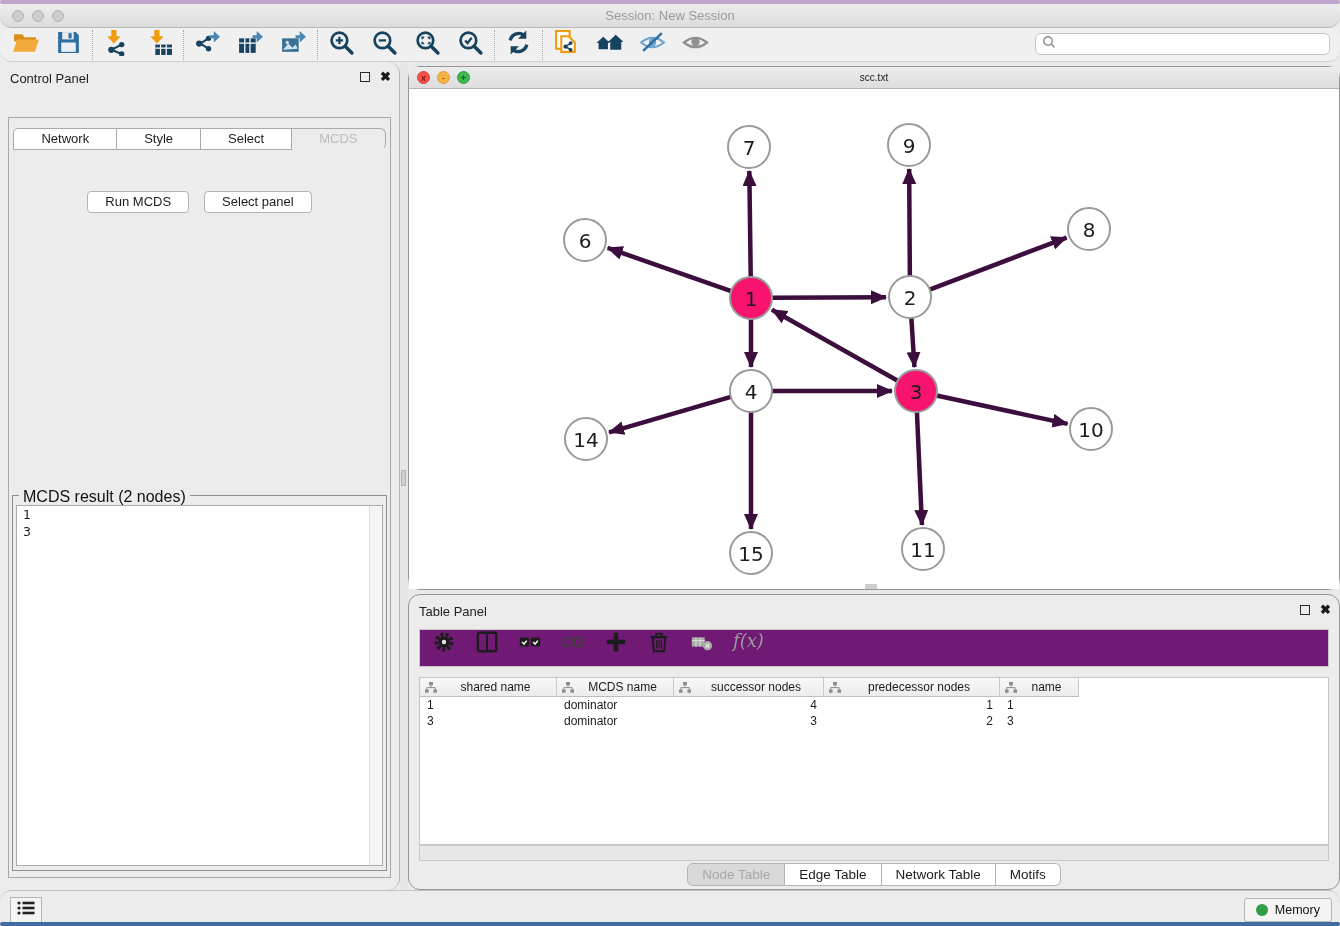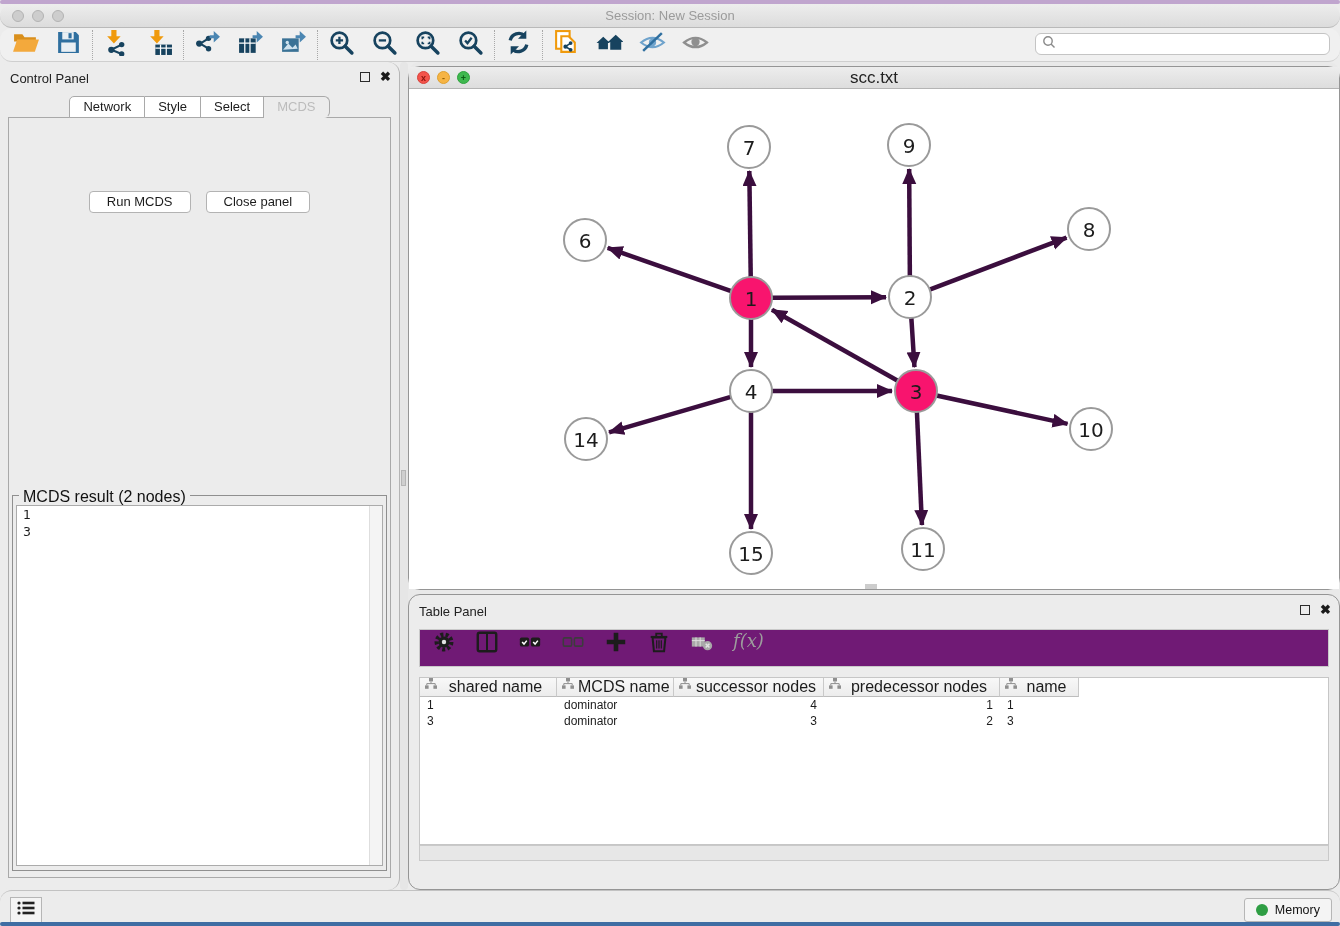--- a/index.html
+++ b/index.html
@@ -34,22 +34,22 @@
   #search-box input { border:none; outline:none; flex:1; height:18px; font-size:12px; background:transparent; }
 
   
   #control-panel { left:0; top:62px; width:400px; height:828px; background:#ececec;
     border-right:1px solid #b4b4b4; }
   .panel-title { position:absolute; left:10px; top:9px; font-size:13px; color:#222; }
   .panel-icons { position:absolute; right:8px; top:9px; display:flex; gap:10px; align-items:center; }
   .ico-float { width:10px; height:10px; border:1.6px solid #2b2b2b; background:transparent; }
   .ico-close { font-size:13px; font-weight:bold; color:#1a1a1a; line-height:12px; }
   #cp-tabs { position:absolute; top:34px; left:0; right:0; display:flex; justify-content:center; z-index:2; }
-  .cp-tab { height:22px; line-height:20px; padding:0 13px; font-size:13px; background:#fff;
-    border:1px solid #a9a9a9; border-left:none; }
+  .cp-tab { height:22px; line-height:20px; padding:0 27px; font-size:13px; background:#fff;
+    border:1px solid #a9a9a9; border-left:none;margin-top:32px; }
   .cp-tab:first-child { border-left:1px solid #a9a9a9; border-radius:5px 0 0 0; }
   .cp-tab.last { border-radius:0 6px 6px 0; }
   .cp-tab.active { background:#ececec; color:#bcbcbc; border-bottom-color:#ececec; }
   #cp-body { position:absolute; left:8px; right:8px; top:55px; bottom:12px;
     border:1px solid #a9a9a9; background:#ececec; }
   #opt-label { position:absolute; top:20px; left:0; right:0; text-align:center; font-size:13px; }
   #criterion { position:absolute; top:40px; left:36px; right:38px; height:22px; background:#fff;
     border:1px solid #b3b3b3; border-radius:4px; display:flex; align-items:center;
     padding:0 6px 0 9px; font-size:13px; }
   #criterion .spacer { flex:1; }
@@ -78,37 +78,37 @@
   #net-win { left:408px; top:66px; width:932px; height:524px; border:1px solid #959595;
     background:#fff; }
   #nw-titlebar { position:absolute; left:0; top:0; right:0; height:22px;
     background:linear-gradient(#ededed,#dddddd); border-bottom:1px solid #b4b4b4; }
   .nw-lights { position:absolute; left:8px; top:4px; display:flex; gap:7px; }
   .nw-light { width:13px; height:13px; border-radius:50%; font-size:9px; font-weight:bold;
     text-align:center; line-height:13px; }
   .nw-red { background:#f3534b; border:1px solid #d8423b; color:#8c130d; }
   .nw-yellow { background:#f6b444; border:1px solid #dfa02f; color:#945f00; }
   .nw-green { background:#3fb84f; border:1px solid #2fa33e; color:#0d5f16; }
-  #nw-title { width:100%; text-align:center; line-height:21px; font-size:17px; color:#222; }
+  #nw-title { width:100%; text-align:center; line-height:21px; font-size:10px; color:#222; }
   #nw-canvas { position:absolute; left:0; top:22px; right:0; bottom:0; background:#fff; }
   #graph-svg { width:100%; height:100%; }
   #nw-resize { position:absolute; bottom:0; left:456px; width:12px; height:5px; background:#cdcdcd; }
 
   
   #table-panel { left:408px; top:594px; width:932px; height:296px; background:#ececec;
     border:1px solid #959595; }
   #tp-toolbar { position:absolute; left:10px; right:10px; top:34px; height:38px; background:#701a75;
     border:1px solid #c9c9c9; display:flex; align-items:flex-start; padding-left:12px; gap:19px; }
   #tp-toolbar svg { width:24px; height:24px; }
   .fx { font-family:"DejaVu Serif", serif; font-style:italic; font-size:18px; color:#9d9d9d; }
   #tp-table { position:absolute; left:10px; right:10px; top:82px; bottom:44px; background:#fff;
     border:1px solid #c6c6c6; overflow:hidden; }
   #nt-header { display:flex; height:19px; }
-  .nt-hcell { display:flex; align-items:flex-start; background:linear-gradient(#f8f8f8,#ececec);
-    border-right:1px solid #c9c9c9; border-bottom:1px solid #bdbdbd; font-size:16px;
+  .nt-hcell { display:flex; align-items:center; background:linear-gradient(#f8f8f8,#ececec);
+    border-right:1px solid #c9c9c9; border-bottom:1px solid #bdbdbd; font-size:12px;
     padding-left:5px; }
   .nt-hcell svg { width:12px; height:11px; margin-right:4px; flex:none; }
   .nt-hlabel { flex:1; text-align:center; padding-right:6px; white-space:nowrap; overflow:hidden; }
   .nt-row { display:flex; height:16px; }
   .nt-cell { font-size:12px; line-height:16px; padding:0 7px; white-space:nowrap; }
   #tp-strip { position:absolute; left:10px; right:10px; bottom:28px; height:16px; background:#e7e7e7;
     border:1px solid #c9c9c9; }
   #tp-tabs { position:absolute; left:0; right:0; bottom:3px; display:flex; justify-content:center; }
   .tp-tab { height:23px; line-height:21px; padding:0 14px; font-size:13.5px; background:#fff;
     border:1px solid #b4b4b4; border-left:none; }
@@ -283,21 +283,21 @@
   </div>
   <div id="cp-tabs">
     <div class="cp-tab">Network</div>
     <div class="cp-tab">Style</div>
     <div class="cp-tab">Select</div>
     <div class="cp-tab active last">MCDS</div>
   </div>
   <div id="cp-body">
     <div id="btn-row">
       <div class="cp-btn">Run MCDS</div>
-      <div class="cp-btn">Close panel</div>
+      <div class="cp-btn">Select panel</div>
     </div>
     <div id="result-fieldset">
       <span id="result-legend">MCDS result (2 nodes)</span>
       <div id="result-inner">
         <div id="result-lines">
             <div class="result-line">1</div>
             <div class="result-line">3</div>
           </div>
         <div id="result-scroll"></div>
       </div>
@@ -519,20 +519,26 @@
         <div class="nt-row">
           <div class="nt-cell" style="width: 137px; text-align: left;">3</div>
           <div class="nt-cell" style="width: 117px; text-align: left;">dominator</div>
           <div class="nt-cell" style="width: 150px; text-align: right;">3</div>
           <div class="nt-cell" style="width: 176px; text-align: right;">2</div>
           <div class="nt-cell" style="width: 79px; text-align: left;">3</div>
         </div>
       </div>
   </div>
   <div id="tp-strip"></div>
+  <div id="tp-tabs">
+    <div class="tp-tab active">Node Table</div>
+    <div class="tp-tab">Edge Table</div>
+    <div class="tp-tab">Network Table</div>
+    <div class="tp-tab last">Motifs</div>
+  </div>
 </div>
 
 <div id="status-bar" class="abs">
   <div id="sb-list-btn">
     <span><svg width="20" height="18" viewBox="0 0 20 18">
           <g fill="#222">
             <circle cx="3" cy="4" r="1.6"></circle>
             <rect x="6.5" y="2.7" width="12" height="2.6"></rect>
             <circle cx="3" cy="9" r="1.6"></circle>
             <rect x="6.5" y="7.7" width="12" height="2.6"></rect>

